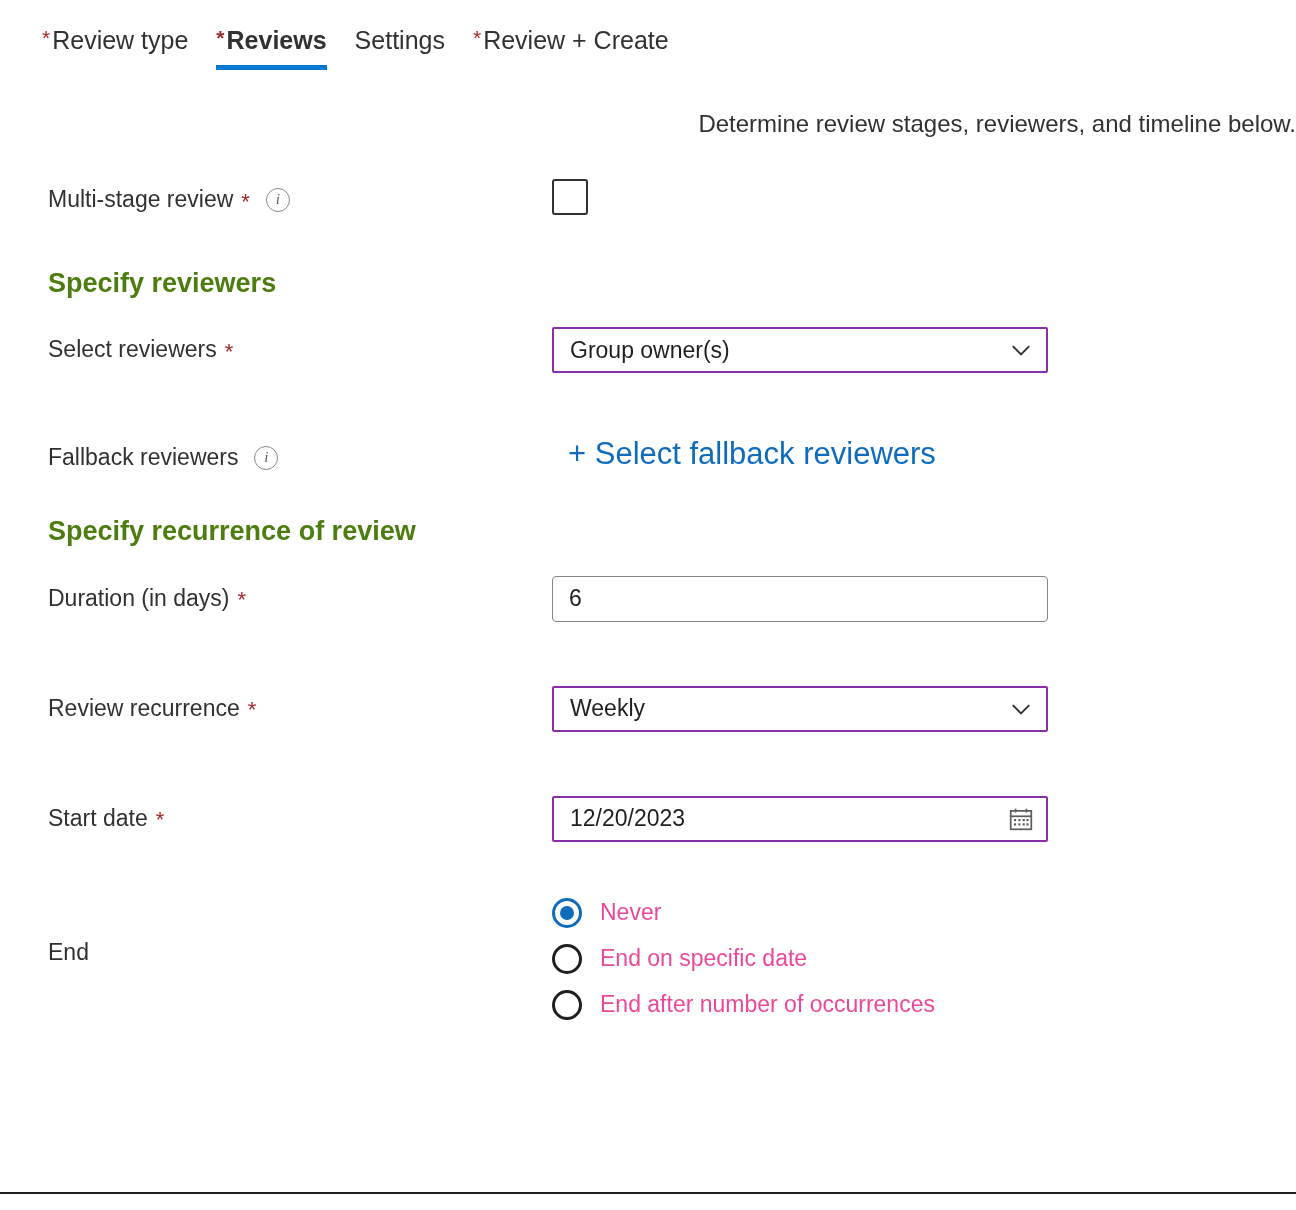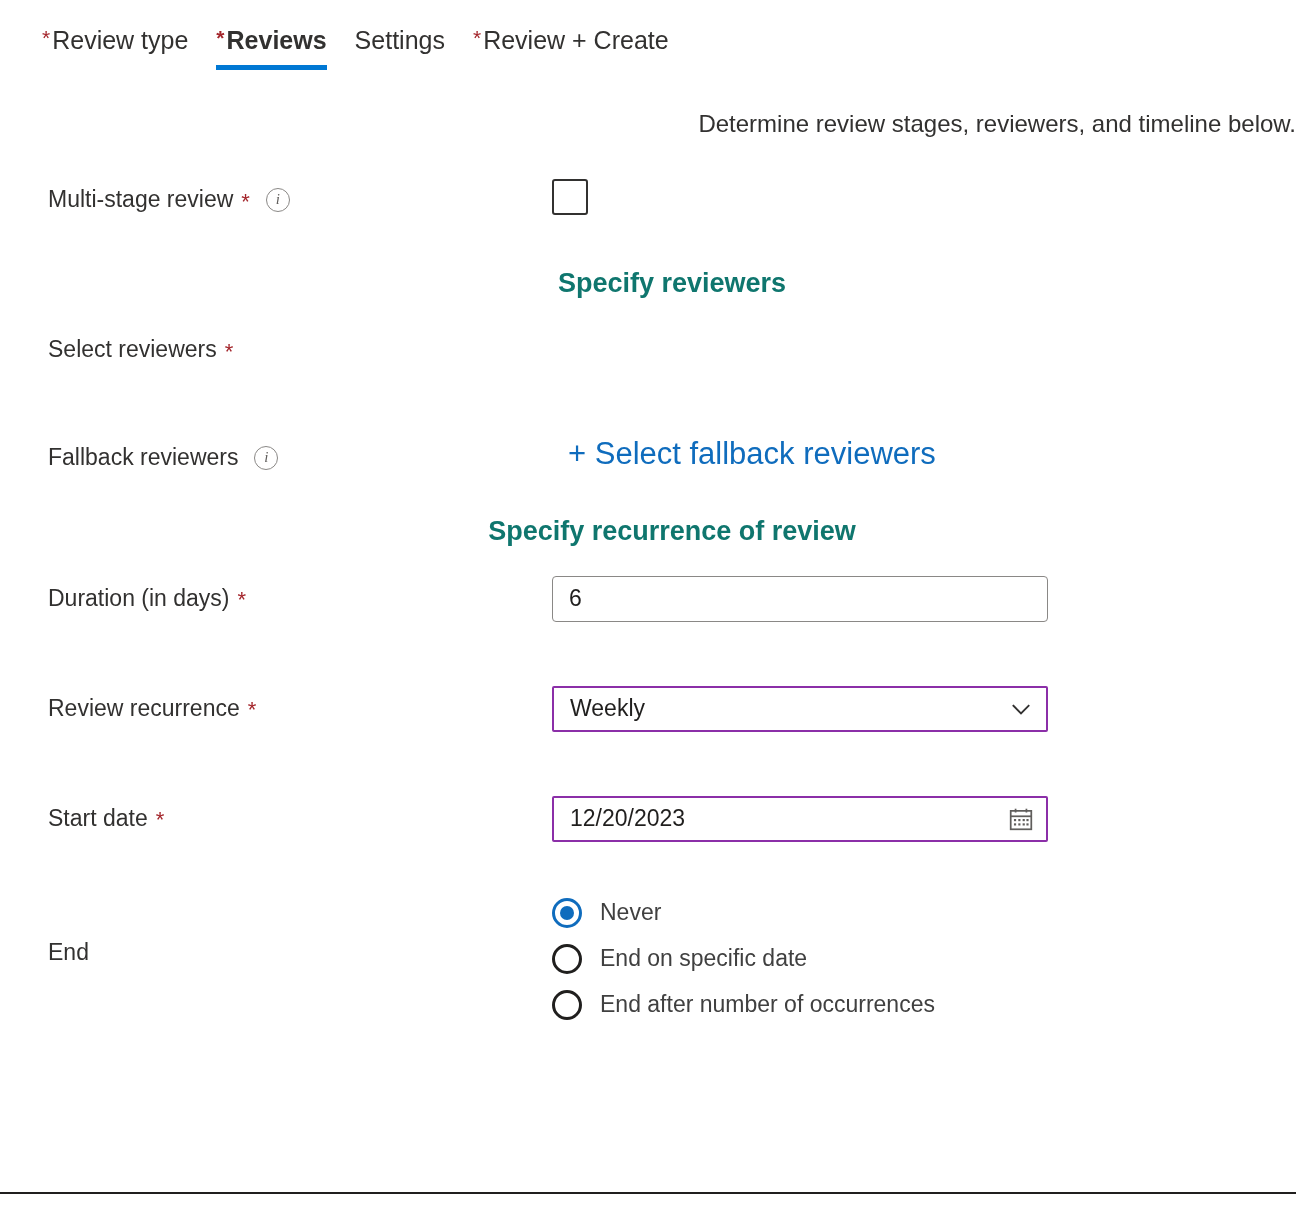--- a/index.html
+++ b/index.html
@@ -85,23 +85,22 @@
     margin-left: 8px;
     line-height: 1;
     position: relative;
     top: 2px;
   }
   .field-col { flex: 1 1 auto; }
 
   .section-title {
     font-size: 27px;
     font-weight: bold;
-    color: #0f766e;
+    color: #4d7c0f;
     line-height: 1.2;
-    text-align: center;
   }
 
   
   .info-icon {
     display: inline-flex;
     align-items: center;
     justify-content: center;
     width: 24px; height: 24px;
     border: 1.6px solid #8a8886;
     border-radius: 50%;
@@ -163,21 +162,21 @@
     display: inline-block;
   }
 
   
   .radio-group { display: flex; flex-direction: column; gap: 16px; }
   .radio-item {
     display: flex;
     align-items: center;
     cursor: pointer;
     font-size: 23px;
-    color: #404040;
+    color: #ec4899;
   }
   .radio-mark {
     width: 30px; height: 30px;
     border-radius: 50%;
     border: 3px solid #201f1e;
     background: #fff;
     margin-right: 18px;
     flex: 0 0 auto;
     display: flex;
     align-items: center;
@@ -236,20 +235,28 @@
       <div class="checkbox"></div>
     </div>
   </div>
 
   <div class="section-title" style="margin-top:44px;">Specify reviewers</div>
 
   <div class="row" style="margin-top:28px; height:46px;">
     <div class="label-col">
       <span>Select reviewers</span>
       <span class="req">*</span>
+    </div>
+    <div class="field-col">
+      <div class="ms-field purple">
+        <span class="val">Group owner(s)</span>
+        <svg class="chevron" viewBox="0 0 24 24" fill="none">
+          <path d="M5 9 L12 16 L19 9" stroke="#323130" stroke-width="1.7" fill="none" stroke-linecap="square"></path>
+        </svg>
+      </div>
     </div>
   </div>
 
   <div class="row" style="margin-top:62px; height:34px;">
     <div class="label-col">
       <span>Fallback reviewers</span>
       <span class="info-icon">i</span>
     </div>
     <div class="field-col" style="padding-left:16px;">
       <span class="link">+ Select fallback reviewers</span>

